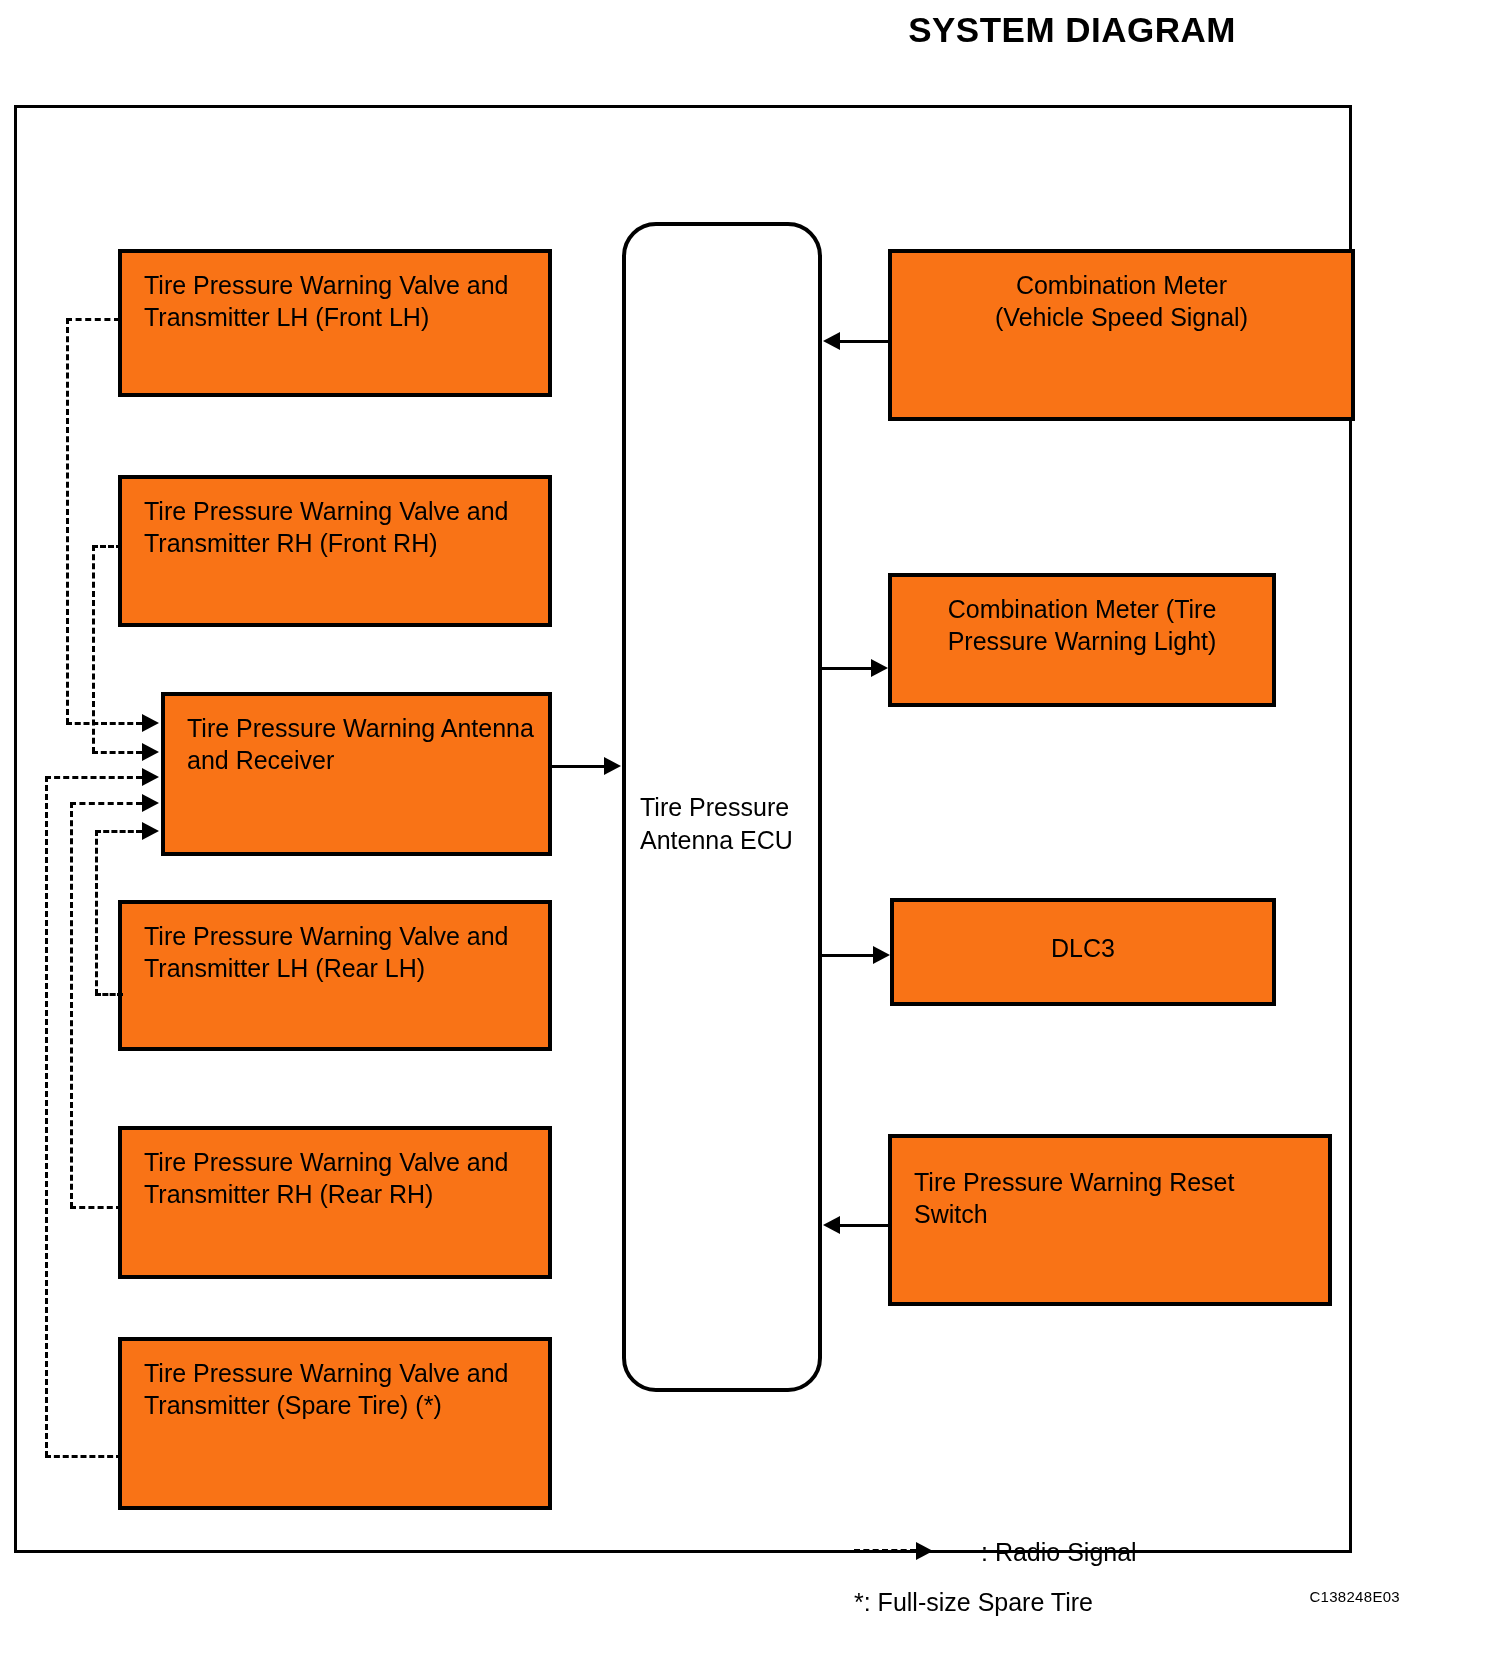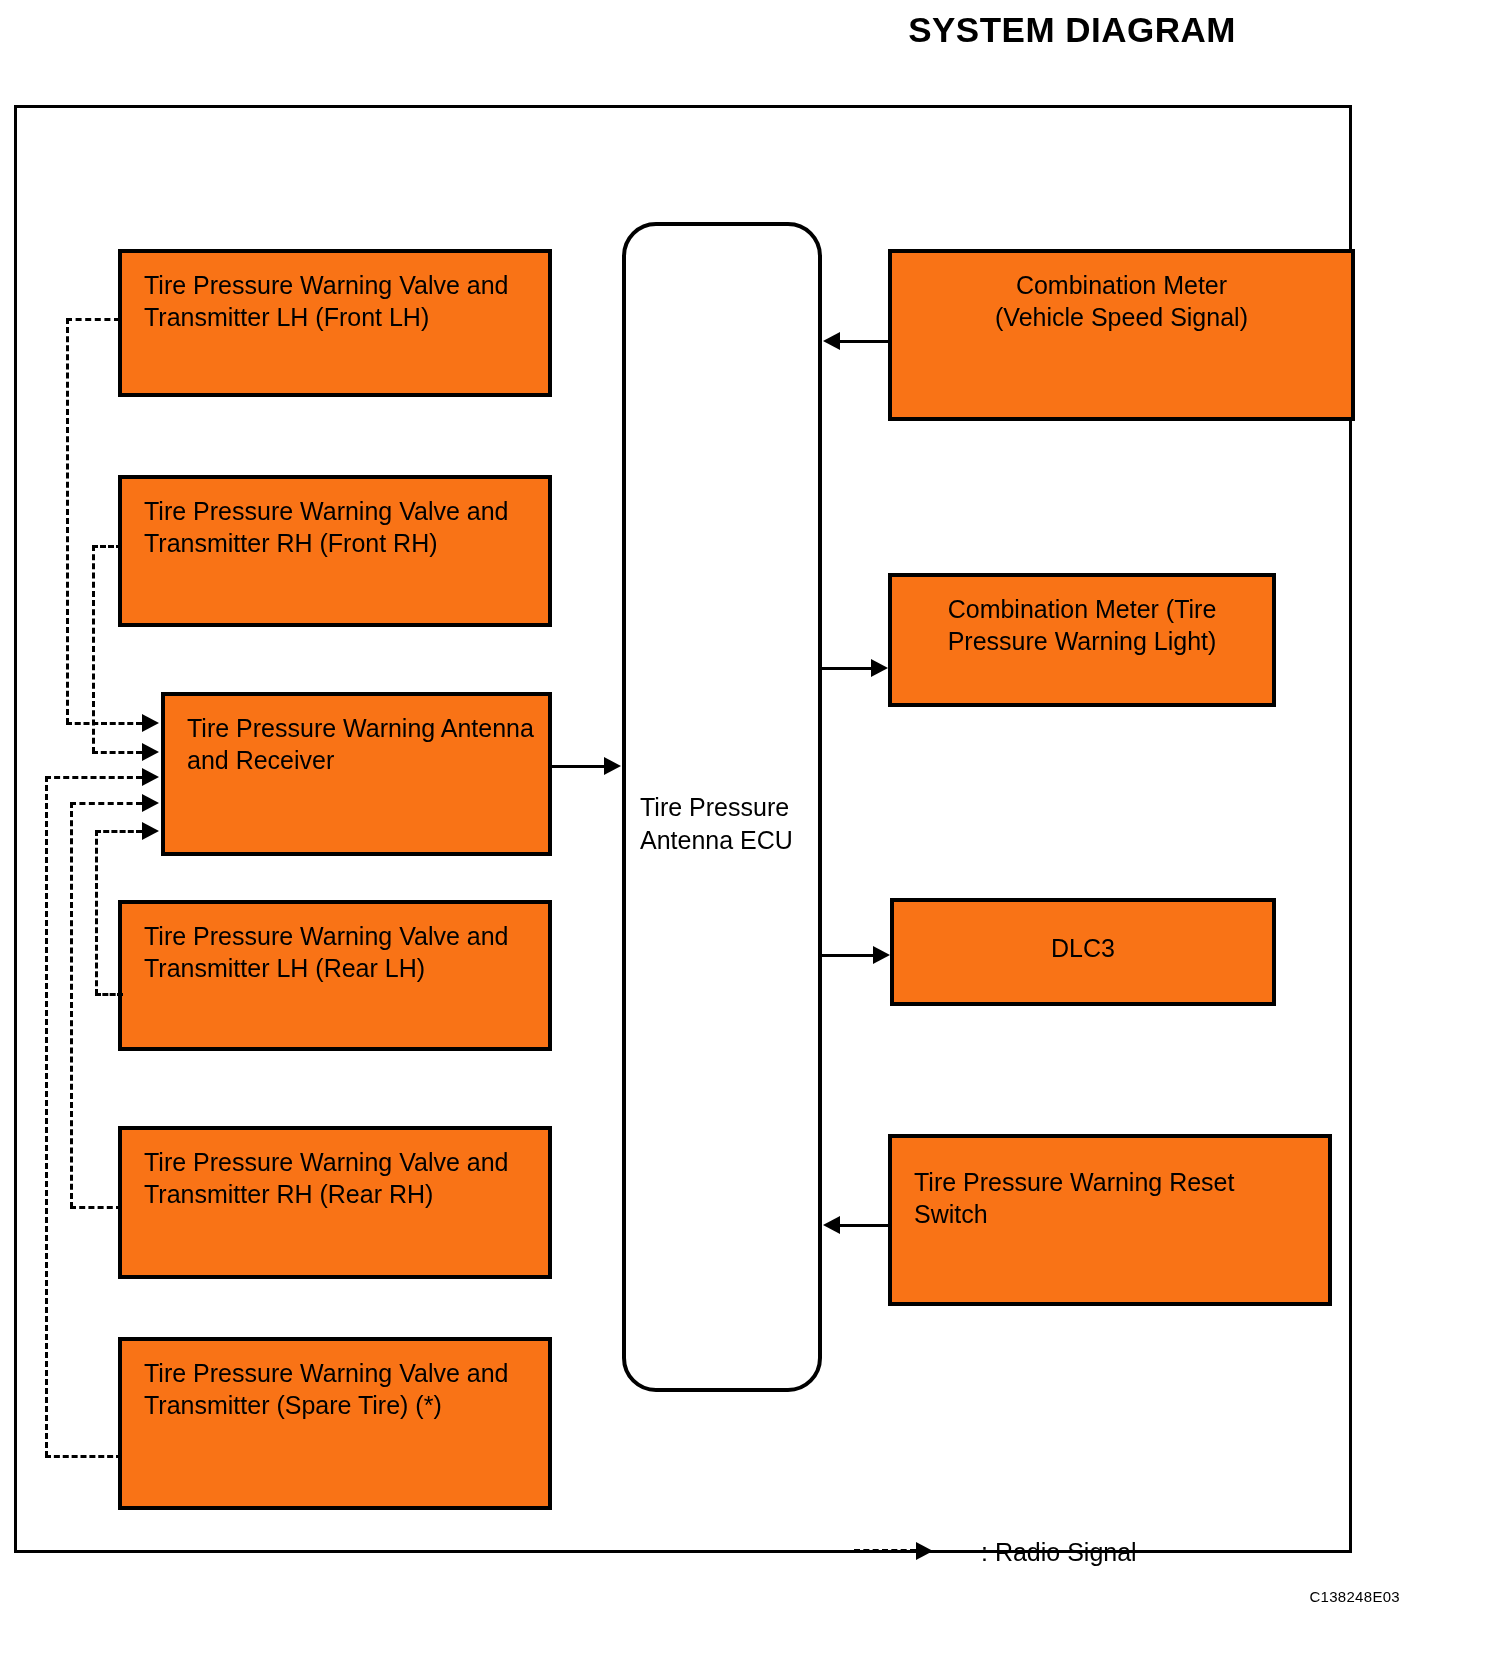--- a/index.html
+++ b/index.html
@@ -256,15 +256,18 @@
 
 <div class="solid-line hline" style="left:840px; top:1224px; width:48px;"></div>
 <div class="arrow-left" style="left:823px; top:1216px;"></div>
 
 <div id="legend">
   <div class="legend-row">
     <span class="legend-dash"></span>
     <span class="legend-arrow"></span>
     <span class="legend-text">: Radio Signal</span>
   </div>
+  <div class="legend-row">
+    <span class="legend-text2">*: Full-size Spare Tire</span>
+  </div>
 </div>
 
 <div id="doc-code">C138248E03</div>
 
 </body></html>

